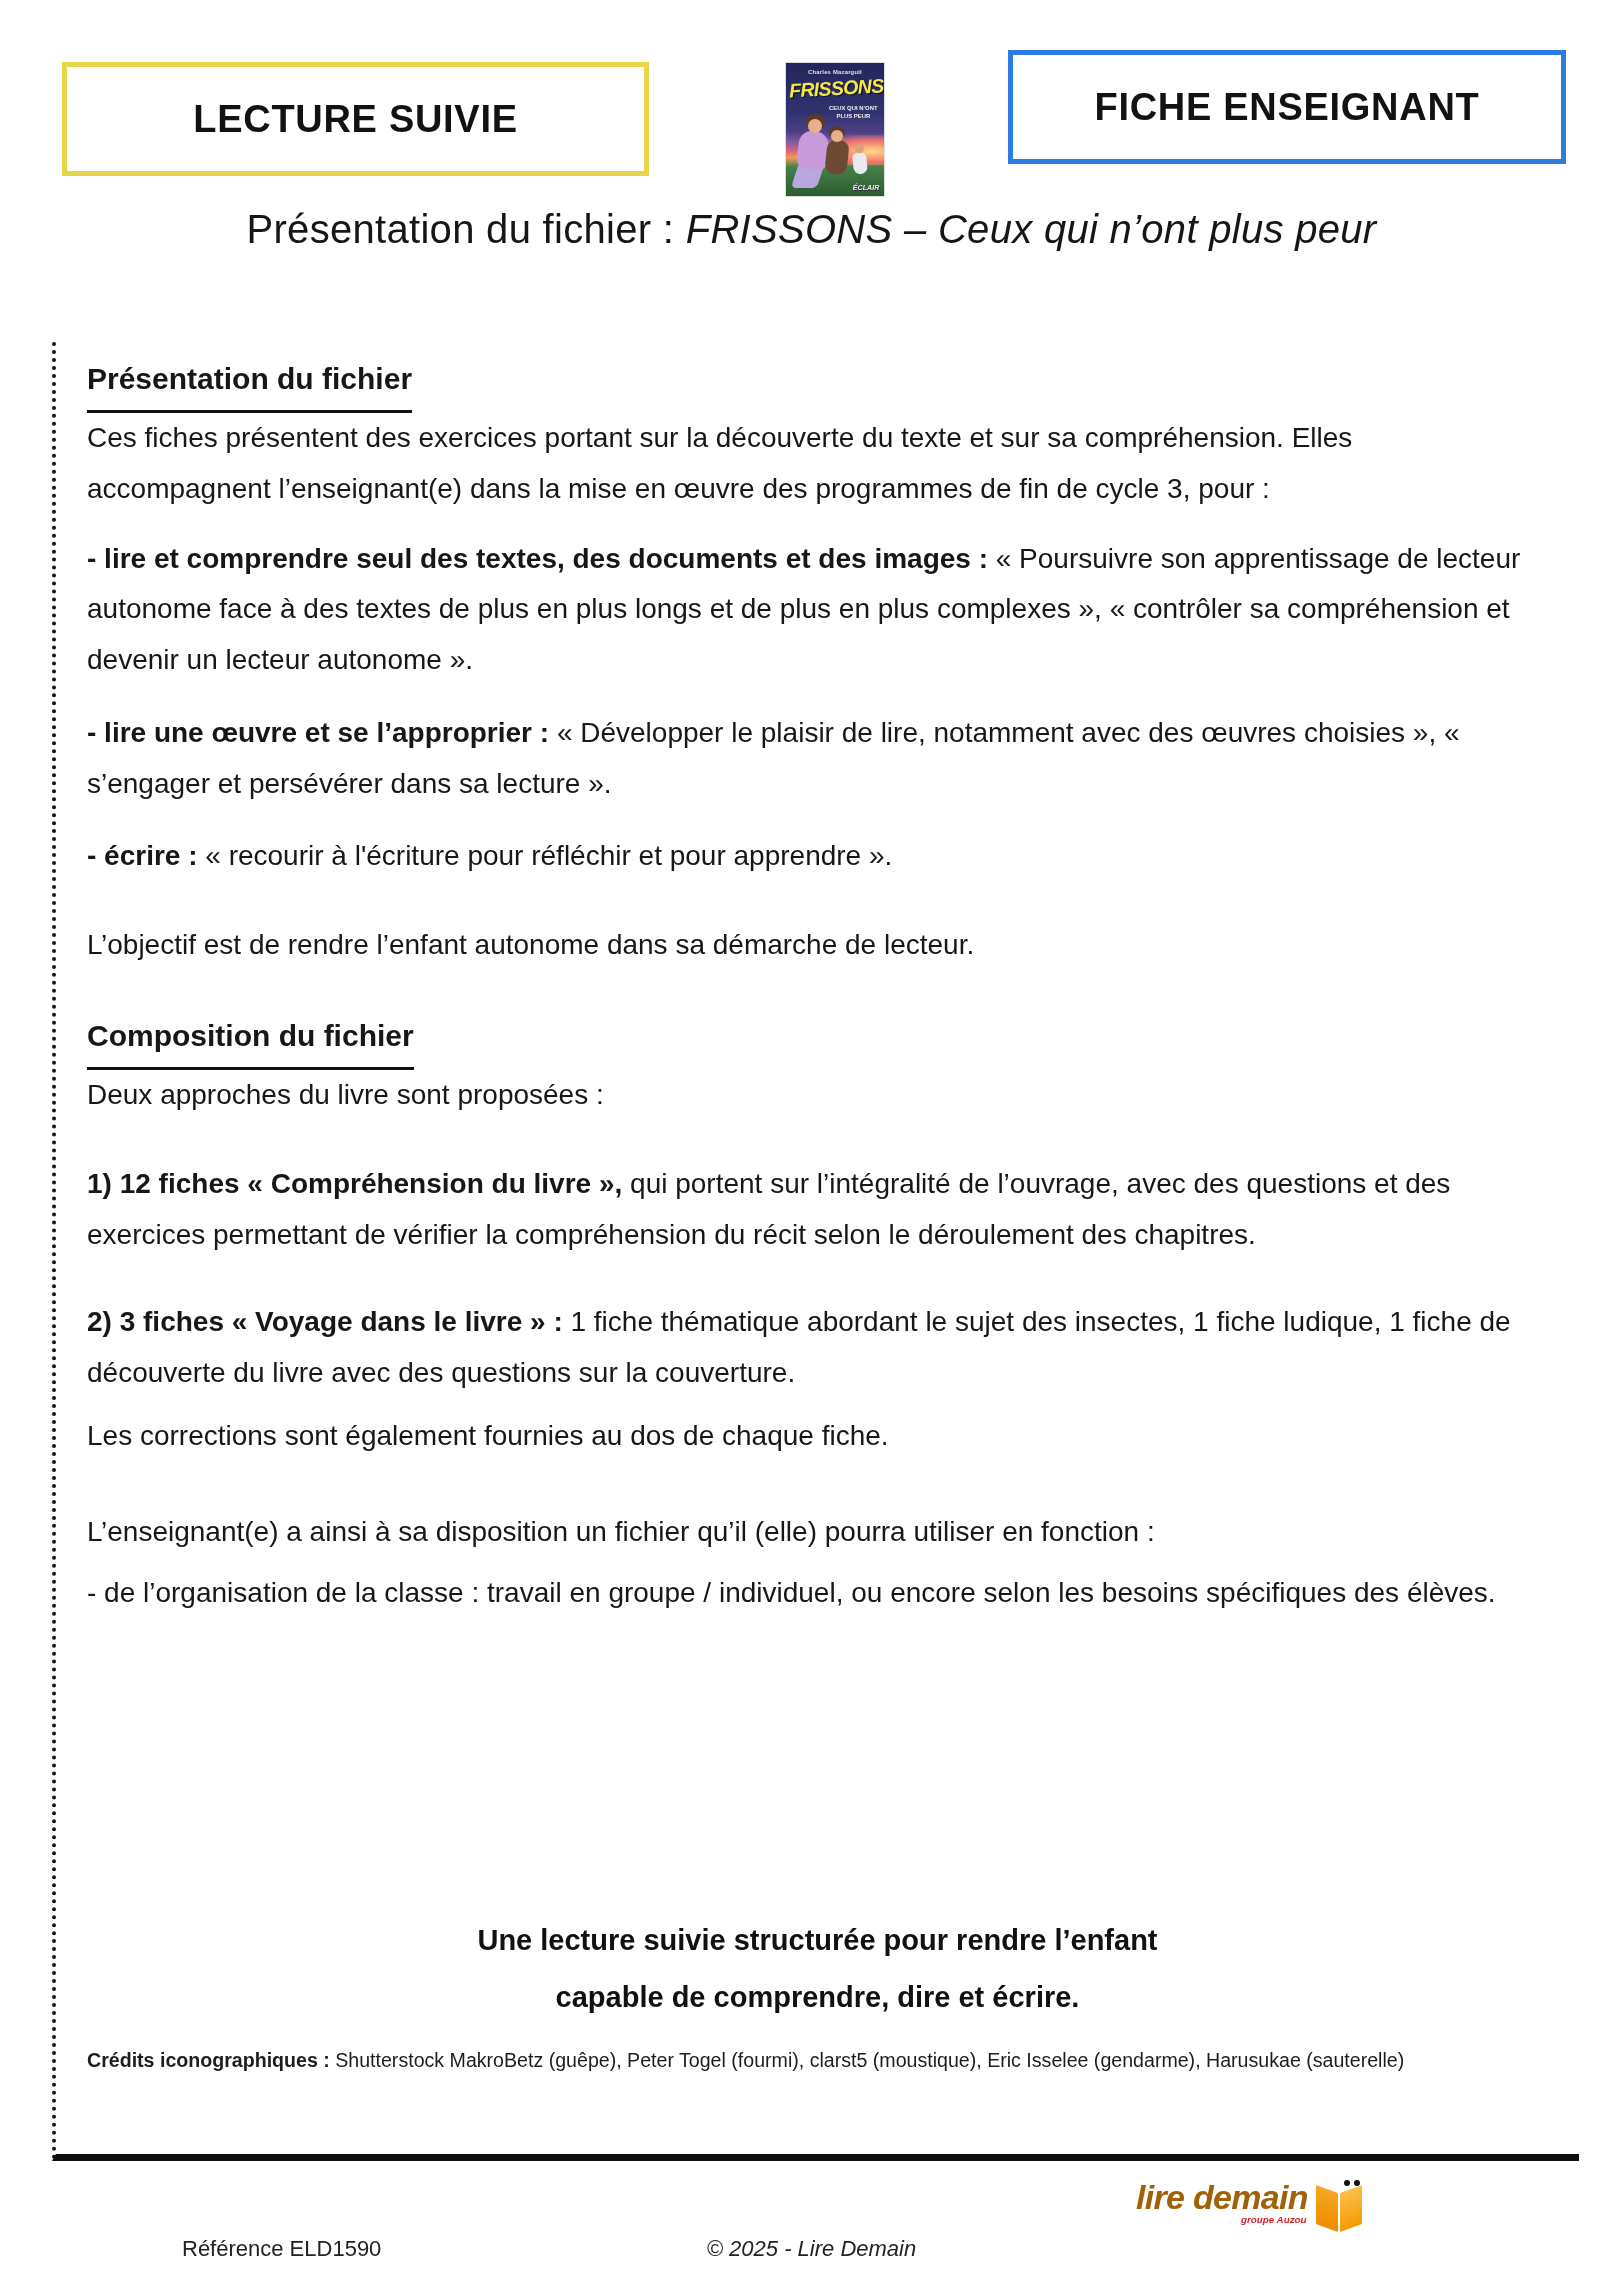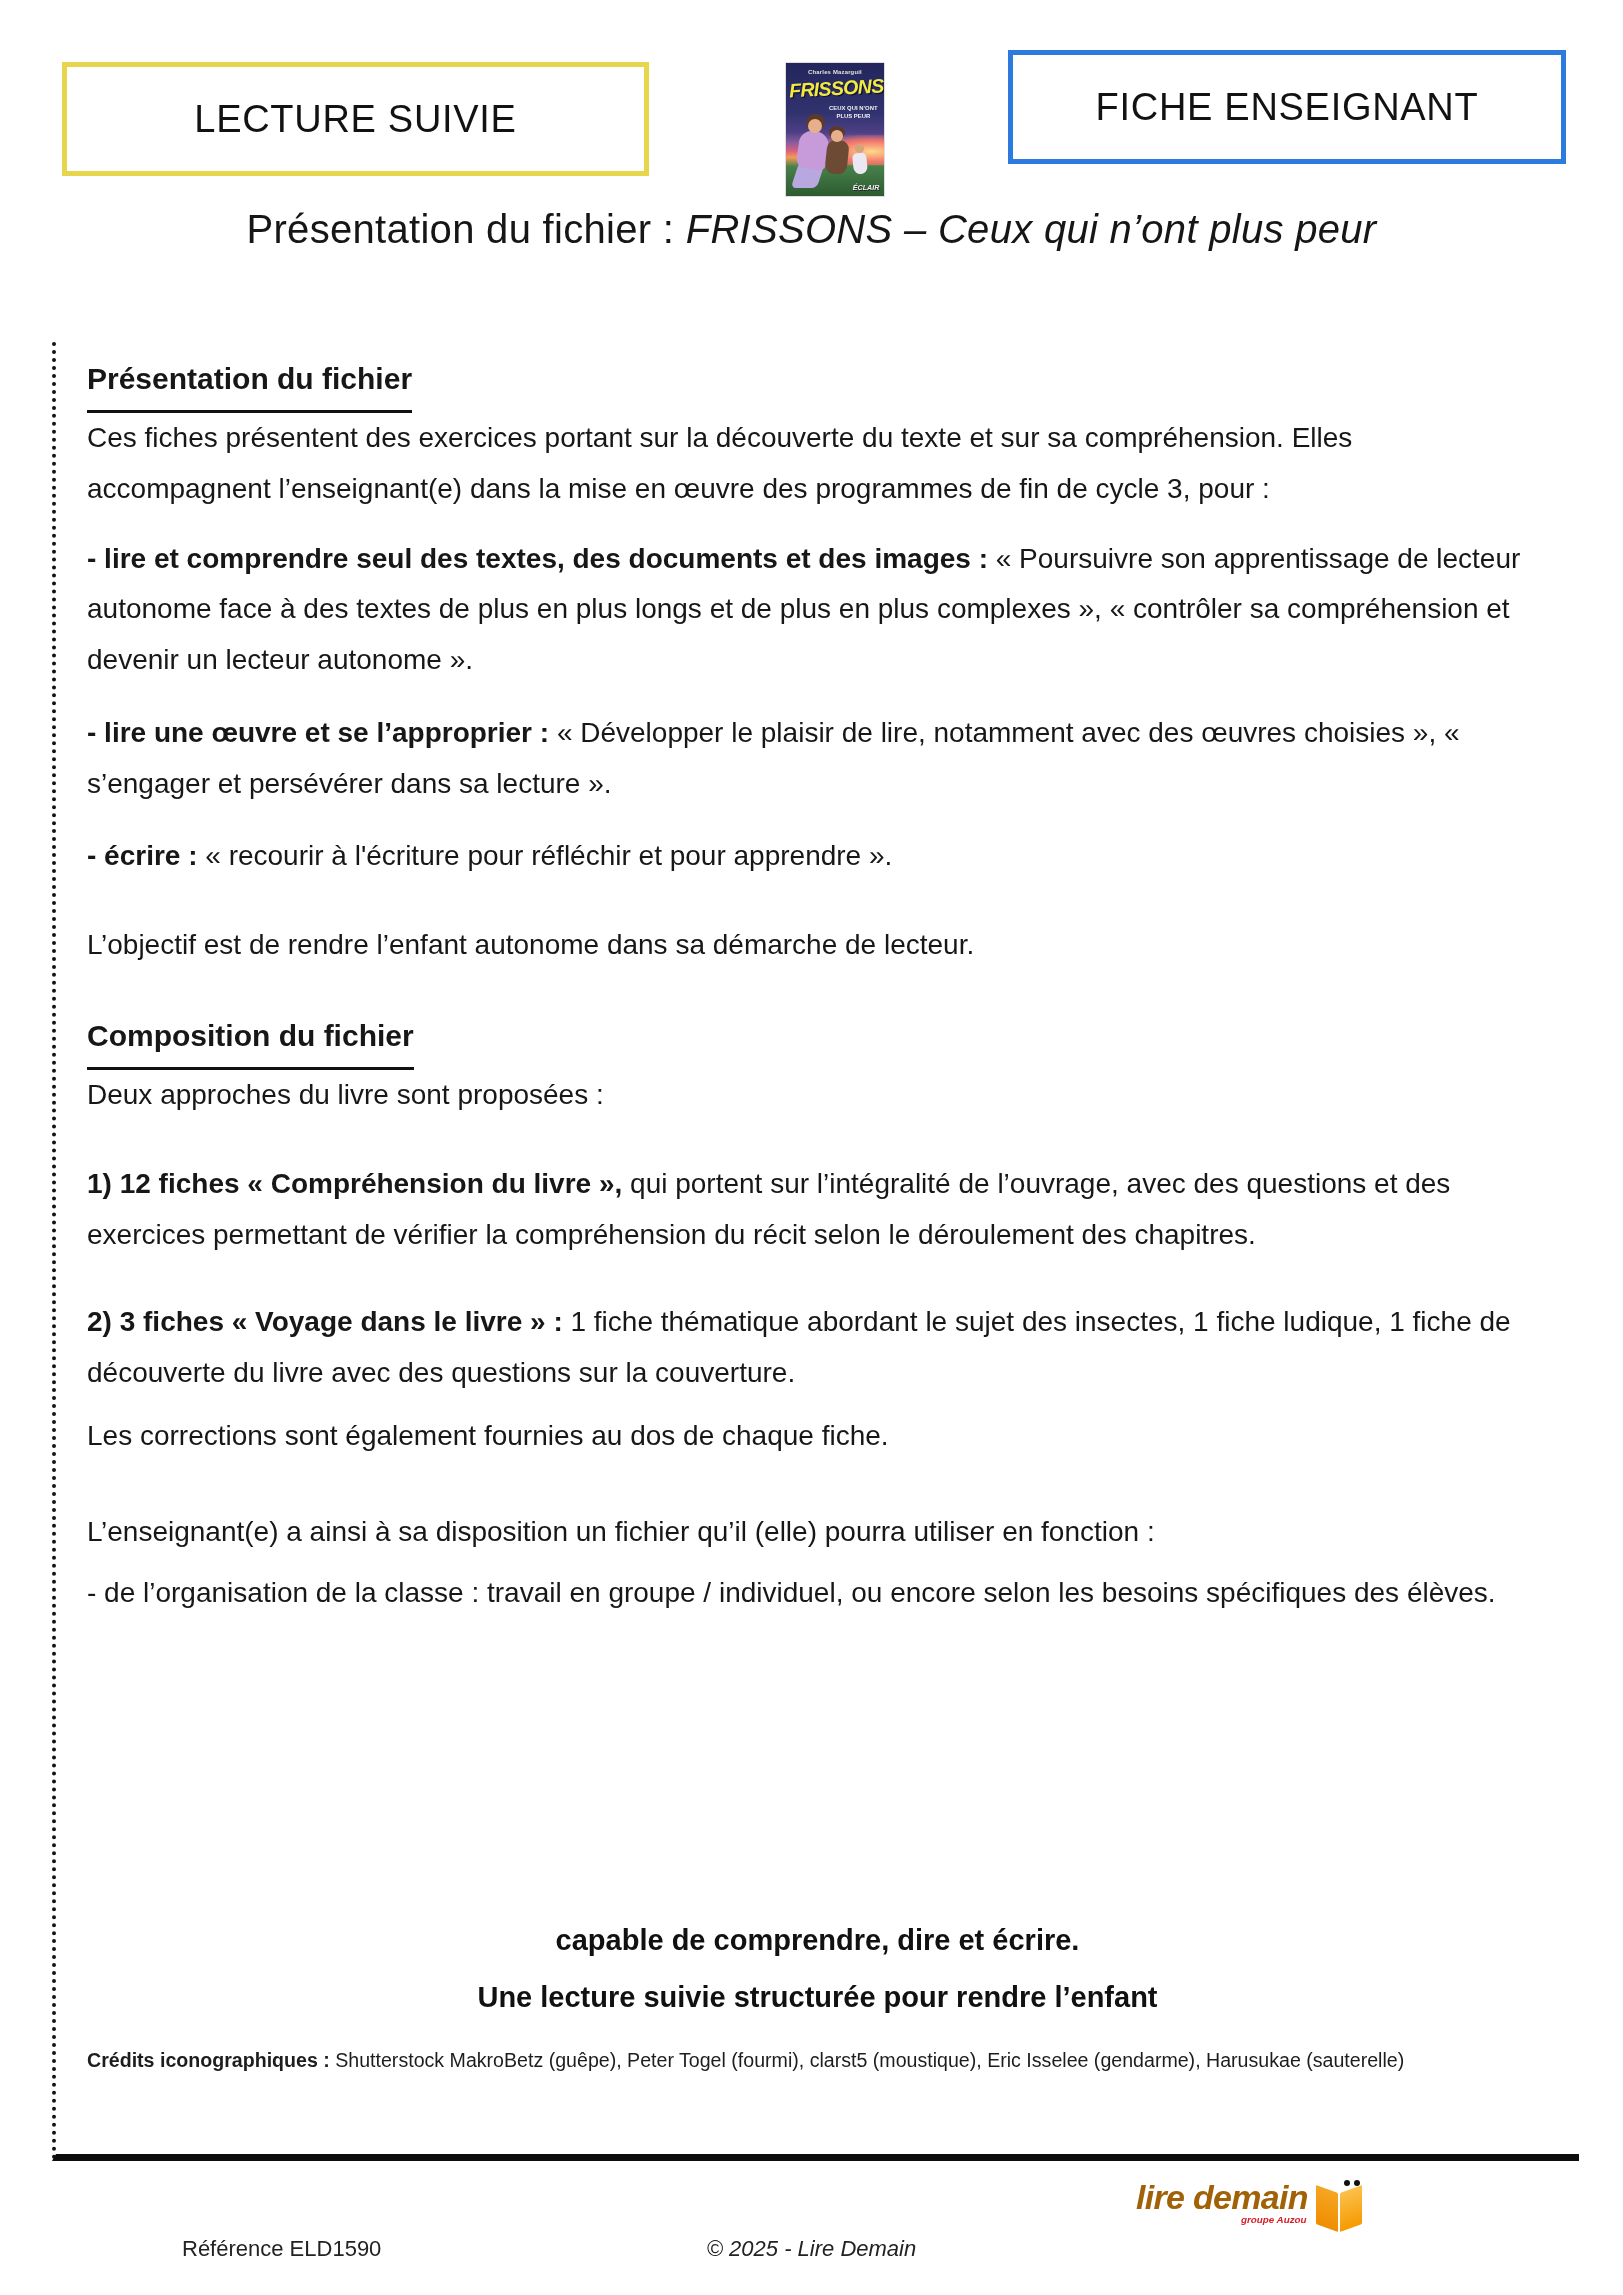--- a/index.html
+++ b/index.html
@@ -5,21 +5,21 @@
   html,body{margin:0;padding:0;}
   body{
     width:1623px;height:2295px;position:relative;background:#ffffff;
     font-family:"Liberation Sans",sans-serif;color:#1b1b1b;
     -webkit-font-smoothing:antialiased;
   }
   
   .badge{
     position:absolute;display:flex;align-items:center;justify-content:center;
     background:#fff;box-sizing:border-box;
-    font-weight:400;font-size:38px;letter-spacing:0.7px;color:#121212;
+    font-weight:700;font-size:38px;letter-spacing:0.7px;color:#121212;
   }
   .badge-yellow{left:62px;top:62px;width:587px;height:114px;border:5.9px solid #e7d64b;}
   .badge-blue{left:1008px;top:50px;width:558px;height:114px;border:5.9px solid #2e7be0;}
 
   
   .cover{
     position:absolute;left:786px;top:63px;width:98px;height:133px;overflow:hidden;
     background:linear-gradient(to bottom,#23255c 0%,#31336f 38%,#4d3f85 52%,#8a5d9d 60%,#d9607c 66%,#f59a55 71%,#47804a 78%,#2c5b30 100%);
     box-shadow:0 0 0 0.7px #cfcfcf;
   }
@@ -149,22 +149,22 @@
   <p class="mb-item2"><span class="b">2) 3 fiches « Voyage dans le livre » :</span><span> 1 fiche thématique abordant le sujet des insectes, 1 fiche ludique, 1 fiche de découverte du livre avec des questions sur la couverture.</span></p>
 
   <p class="mb-corrections">Les corrections sont également fournies au dos de chaque fiche.</p>
 
   <p class="mb-usageintro">L’enseignant(e) a ainsi à sa disposition un fichier qu’il (elle) pourra utiliser en fonction :</p>
 
 
   <p>- de l’organisation de la classe : travail en groupe / individuel, ou encore selon les besoins spécifiques des élèves.</p>
 
   <div class="highlight">
+    <div>Une lecture suivie structurée pour rendre l’enfant</div>
     <div>capable de comprendre, dire et écrire.</div>
-    <div>Une lecture suivie structurée pour rendre l’enfant</div>
   </div>
 
   <div class="credits"><span class="b">Crédits iconographiques :</span><span> Shutterstock MakroBetz (guêpe), Peter Togel (fourmi), clarst5 (moustique), Eric Isselee (gendarme), Harusukae (sauterelle)</span></div>
 
 </div>
 
 <div class="footer-ref">Référence ELD1590</div>
 <div class="footer-copy">© 2025 - Lire Demain</div>
 
 <div class="footer-logo">

